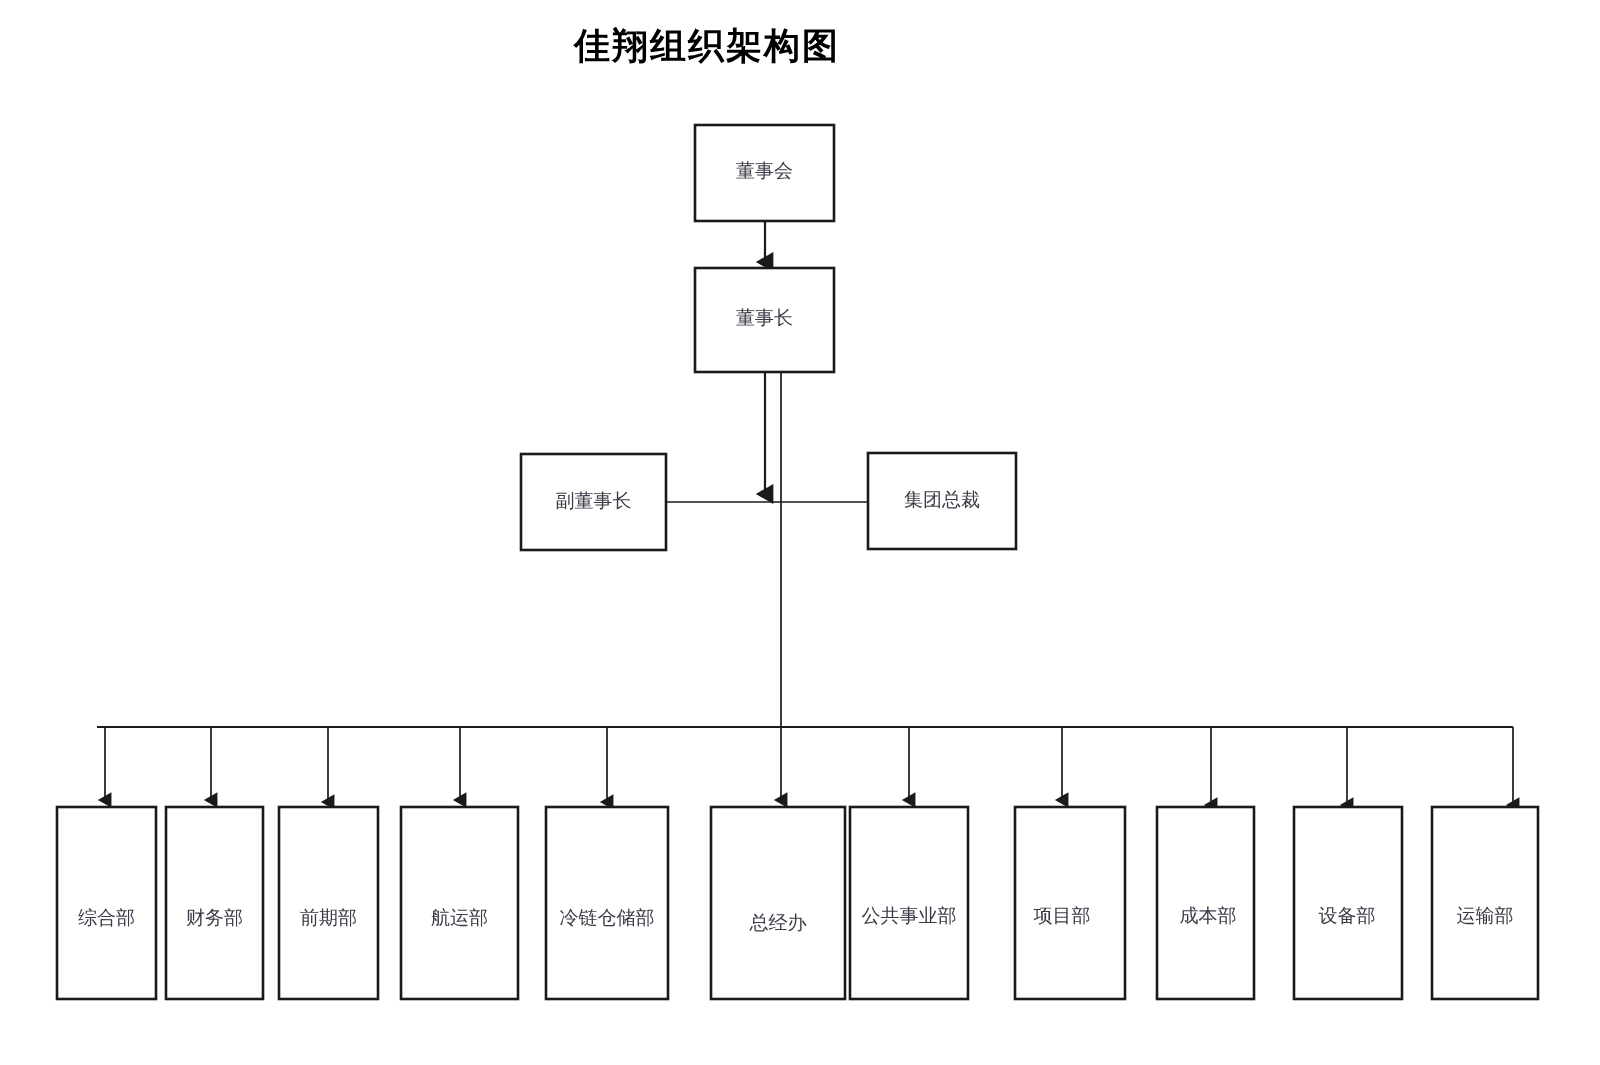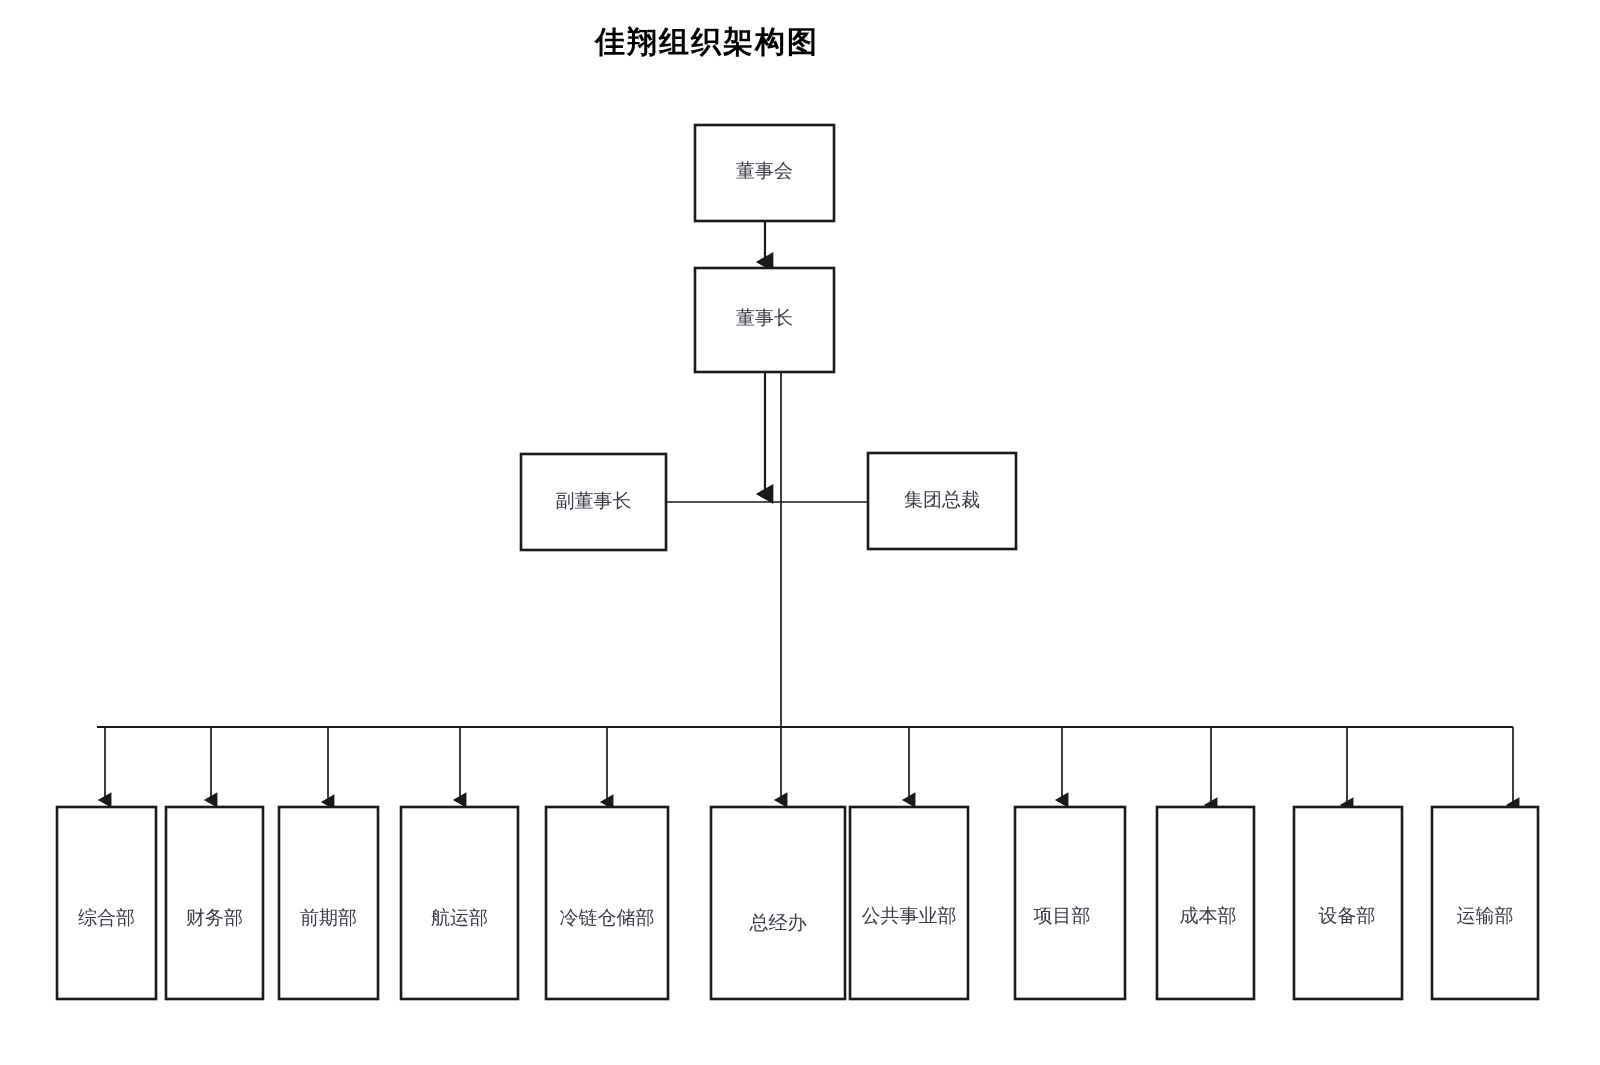--- a/index.html
+++ b/index.html
@@ -20,21 +20,21 @@
     top: 0;
     width: 1600px;
     height: 1065px;
   }
   .chart-title {
     position: absolute;
     left: 0;
     top: 22px;
     width: 1414px;
     text-align: center;
-    font-size: 30px;
+    font-size: 36px;
     font-weight: bold;
     color: #000000;
     letter-spacing: 2px;
     font-family: "Liberation Serif", "DejaVu Serif", serif;
   }
   svg.org-svg {
     position: absolute;
     left: 0;
     top: 0;
     width: 1600px;

